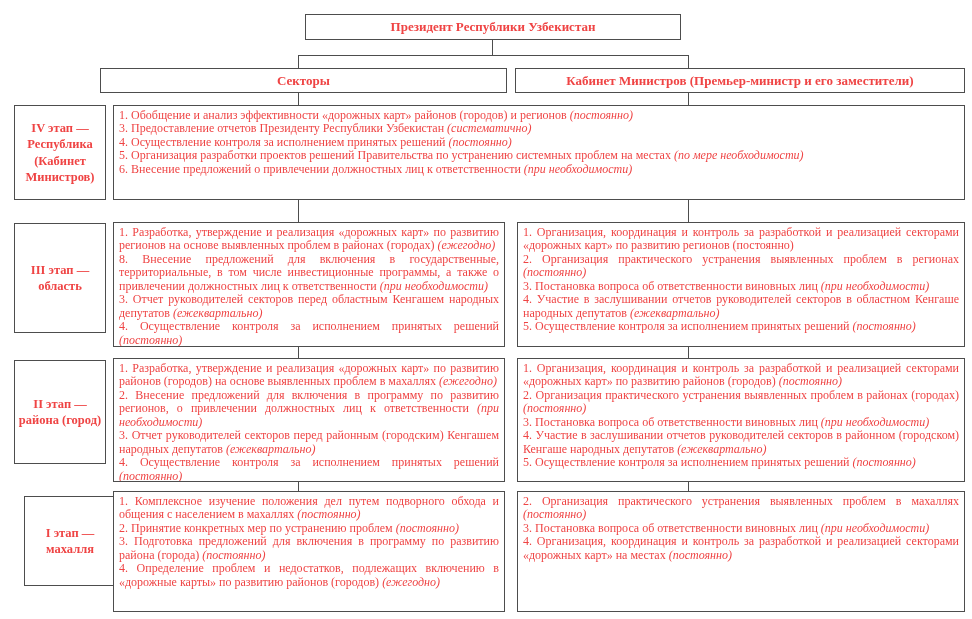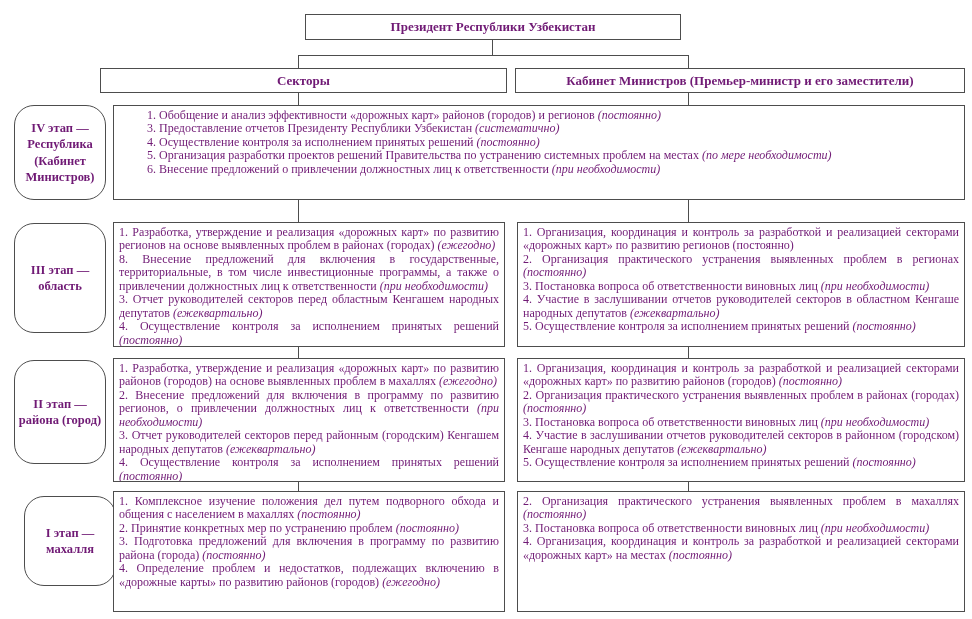--- a/index.html
+++ b/index.html
@@ -1,30 +1,30 @@
 <!DOCTYPE html>
 <html style="--border: #4d4d4d;"><head>
 <meta charset="utf-8">
 <style>
   html,body { margin:0; padding:0; background:#ffffff; }
   .canvas {
     position:relative; width:972px; height:619px; background:#fff;
-    font-family:"Liberation Serif","DejaVu Serif",serif; color:#701a75;
+    font-family:"Liberation Serif","DejaVu Serif",serif; color:#ef4444;
   }
   .box {
     position:absolute; box-sizing:border-box;
     border:1px solid var(--border,#4d4d4d); background:#fff;
   }
   .center { display:flex; align-items:center; justify-content:center; text-align:center; }
   .title-box  { font-weight:bold; font-size:13px; }
   .header-box { font-weight:bold; font-size:13px; }
-  .label-box  { font-weight:bold; font-size:12.5px; line-height:1.3; padding:2px;border-radius:20px; }
+  .label-box  { font-weight:bold; font-size:12.5px; line-height:1.3; padding:2px; }
   .content-box { font-size:12px; line-height:1.12; padding:3px 5px 2px 5px; overflow:hidden; }
   .content-box .item { margin:0; text-align:justify; text-align-last:left; }
-  .content-box.left-align .item { text-align:left;margin-left:28px; }
+  .content-box.left-align .item { text-align:left; }
   .i { font-style:italic; }
   .line { position:absolute; background:var(--border,#4d4d4d); }
 </style>
 </head>
 <body style="color: rgb(0, 0, 0); background: rgb(255, 255, 255);">
 
 <div class="canvas">
 
   <div class="box center title-box" style="left:305px;top:14px;width:376px;height:26px">
     <span>Президент Республики Узбекистан</span>

